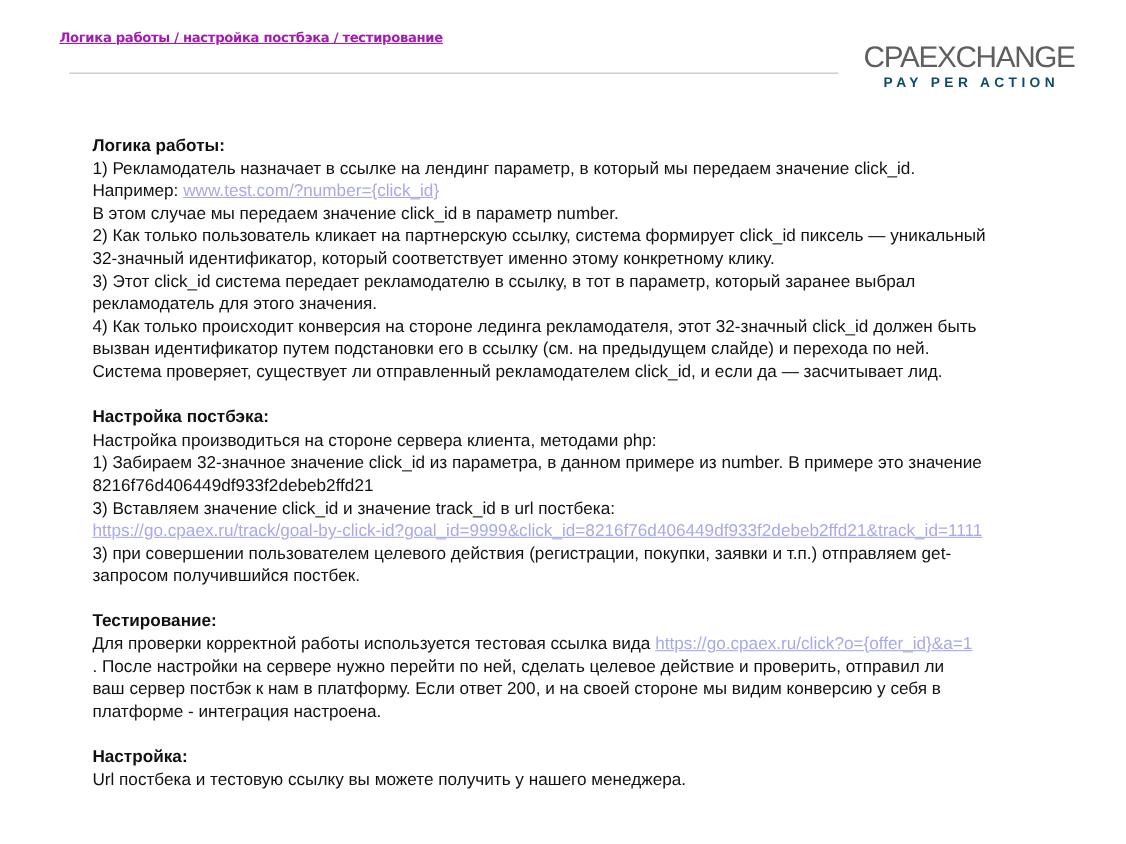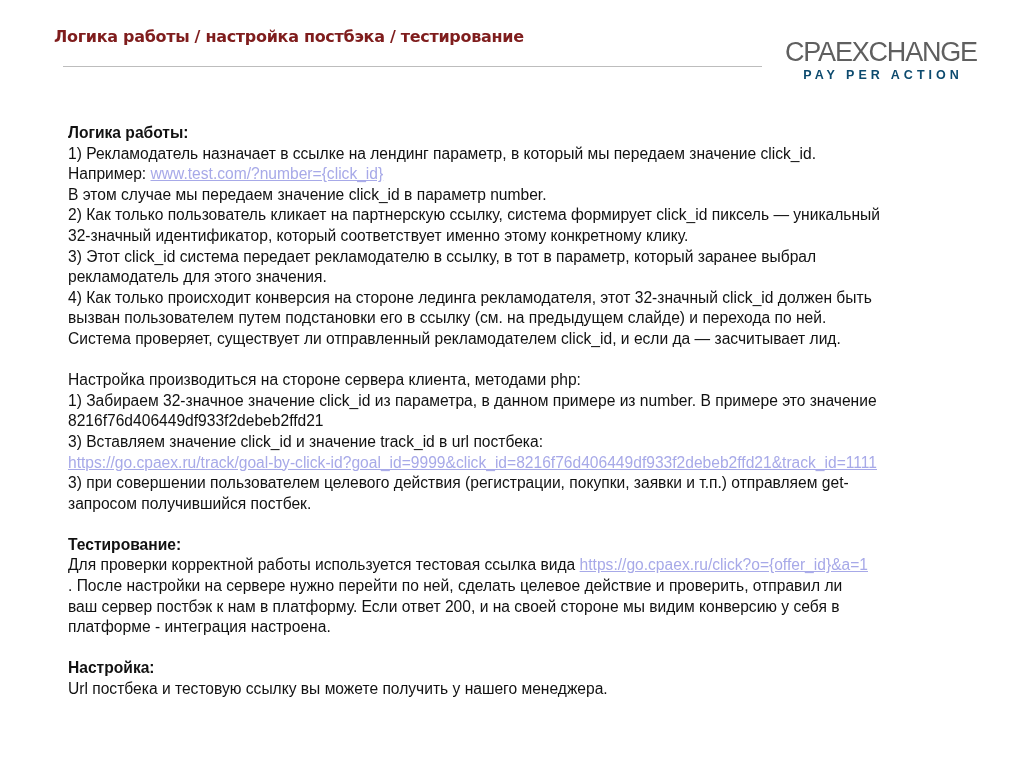--- a/index.html
+++ b/index.html
@@ -1,36 +1,36 @@
 <!DOCTYPE html>
 <html><head>
 <meta charset="utf-8">
 <style>
   html, body { margin: 0; padding: 0; background: #ffffff; }
   body { width: 1024px; height: 767px; position: relative; overflow: hidden; }
   .slide-title {
     position: absolute; left: 54px; top: 27px;
     font-family: "DejaVu Sans", sans-serif; font-weight: bold;
-    font-size: 16px; color: #7f1d1d; letter-spacing: -0.3px;
+    font-size: 12px; color: #a21caf; letter-spacing: -0.3px; text-decoration: underline;
   }
   .divider {
     position: absolute; left: 63px; top: 66px; width: 699px; height: 0;
     border-top: 1px solid #bdbdbd;
   }
   .logo { position: absolute; left: 785px; top: 38px; width: 190px; text-align: center; }
   .logo-main {
     font-family: "Liberation Sans", sans-serif; font-size: 27px; color: #5f5f5f;
     letter-spacing: -1.2px; line-height: 28px; display: block;
   }
   .logo-sub {
     font-family: "Liberation Sans", sans-serif; font-weight: bold; font-size: 12.5px;
     color: #0c4a6e; letter-spacing: 4px; line-height: 18px; display: block; margin-left: 6px;
   }
   .content {
-    position: absolute; left: 68px; top: 123px; width: 900px;
+    position: absolute; left: 84px; top: 123px; width: 900px;
     font-family: "Liberation Sans", sans-serif; font-size: 15.6px; line-height: 20.6px;
     color: #111111;
   }
   .content p { margin: 0; }
   .section { margin-bottom: 20.6px; }
   .heading { font-weight: bold; }
   .link { color: #a7a9e8; text-decoration: underline; }
 </style>
 </head>
 <body>
@@ -48,25 +48,26 @@
   <div class="section">
     <p class="heading">Логика работы:</p>
     <p>1) Рекламодатель назначает в ссылке на лендинг параметр, в который мы передаем значение click_id.</p>
     <p><span>Например: </span><a class="link">www.test.com/?number={click_id}</a></p>
     <p>В этом случае мы передаем значение click_id в параметр number.</p>
     <p>2) Как только пользователь кликает на партнерскую ссылку, система формирует click_id пиксель — уникальный</p>
     <p>32-значный идентификатор, который соответствует именно этому конкретному клику.</p>
     <p>3) Этот click_id система передает рекламодателю в ссылку, в тот в параметр, который заранее выбрал</p>
     <p>рекламодатель для этого значения.</p>
     <p>4) Как только происходит конверсия на стороне лединга рекламодателя, этот 32-значный click_id должен быть</p>
-    <p>вызван пользователем путем подстановки его в ссылку (см. на предыдущем слайде) и перехода по ней.</p>
+    <p>вызван идентификатор путем подстановки его в ссылку (см. на предыдущем слайде) и перехода по ней.</p>
     <p>Система проверяет, существует ли отправленный рекламодателем click_id, и если да — засчитывает лид.</p>
   </div>
 
   <div class="section">
+    <p class="heading">Настройка постбэка:</p>
     <p>Настройка производиться на стороне сервера клиента, методами php:</p>
     <p>1) Забираем 32-значное значение click_id из параметра, в данном примере из number. В примере это значение</p>
     <p>8216f76d406449df933f2debeb2ffd21</p>
     <p>3) Вставляем значение click_id и значение track_id в url постбека:</p>
     <p><a class="link">https://go.cpaex.ru/track/goal-by-click-id?goal_id=9999&amp;click_id=8216f76d406449df933f2debeb2ffd21&amp;track_id=1111</a></p>
     <p>3) при совершении пользователем целевого действия (регистрации, покупки, заявки и т.п.) отправляем get-</p>
     <p>запросом получившийся постбек.</p>
   </div>
 
   <div class="section">

